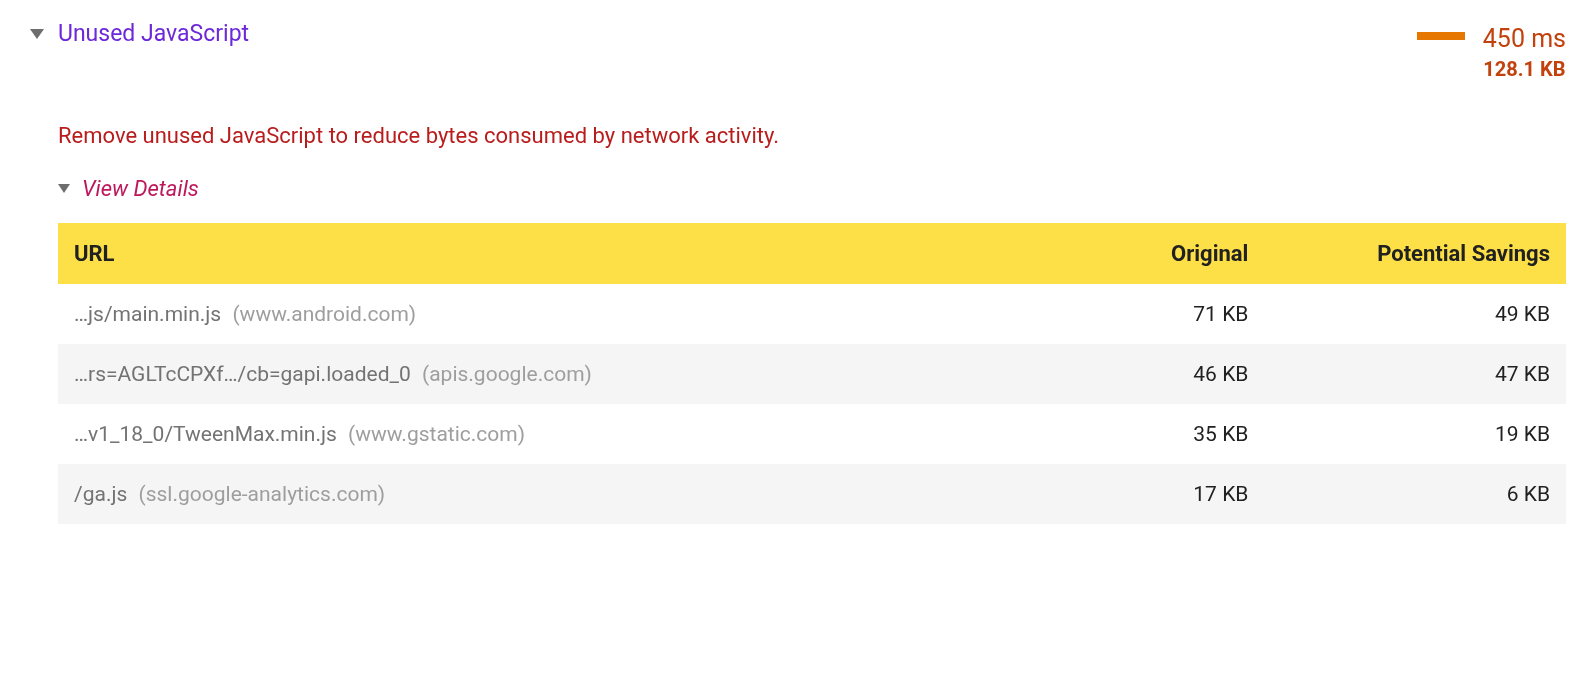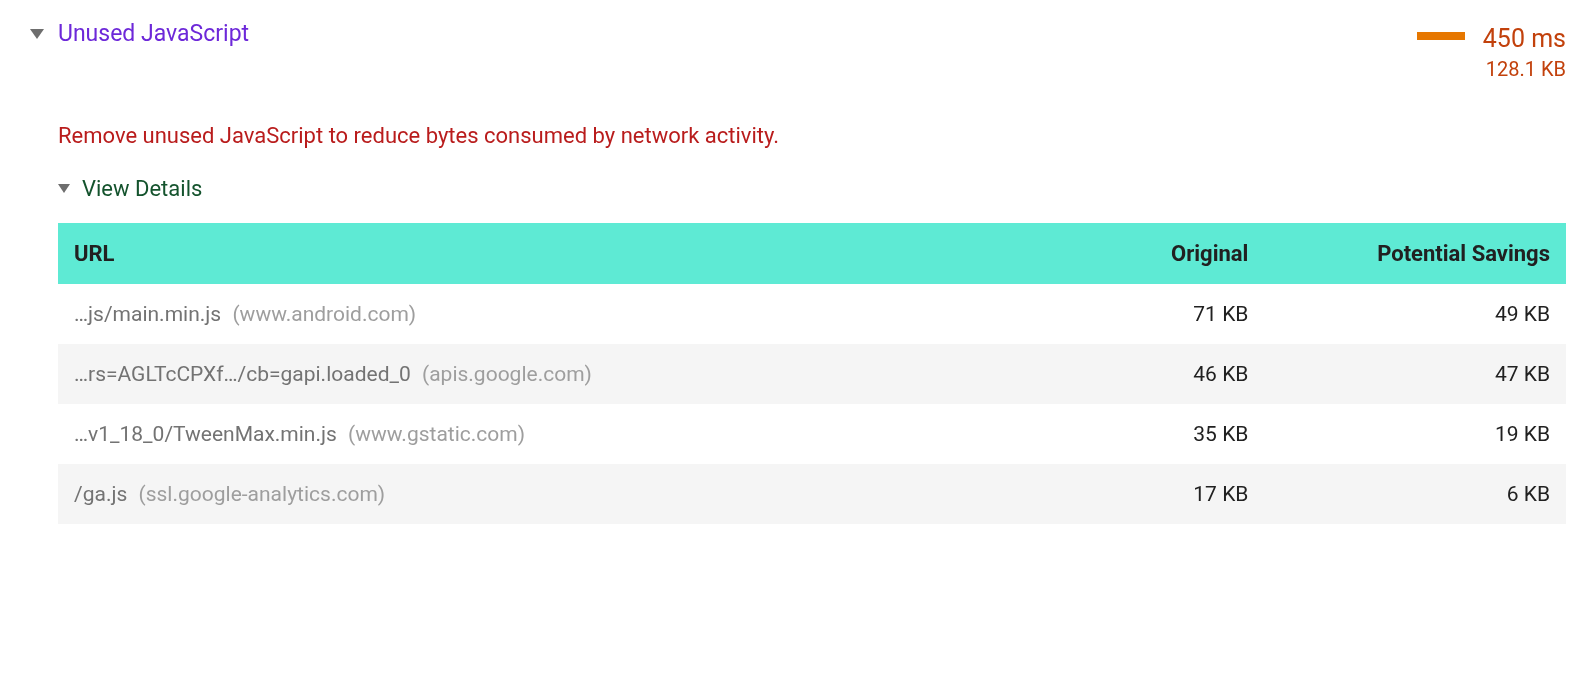--- a/index.html
+++ b/index.html
@@ -59,49 +59,51 @@
       text-align: right;
       color: #c2410c;
       line-height: 1.35;
     }
     .metric-time {
       font-size: 25px;
       font-weight: 400;
     }
     .metric-size {
       font-size: 20px;
-      font-weight: 400;
+      font-weight: 700;
+      text-align: center;
     }
     .audit-body {
       margin-left: 28px;
       margin-top: 40px;
     }
     .audit-description {
       font-size: 22px;
       color: #b91c1c;
       margin-bottom: 28px;
     }
     .details-toggle {
       display: flex;
       align-items: flex-start;
       gap: 12px;
       margin-bottom: 22px;
       cursor: pointer;
     }
     .details-label {
       font-size: 22px;
-      color: #14532d;
+      color: #be185d;
+      font-style: italic;
     }
     .details-table {
       width: 100%;
       border-collapse: collapse;
       font-size: 21px;
     }
     .details-table thead tr {
-      background: #5eead4;
+      background: #fde047;
     }
     .details-table th {
       text-align: left;
       font-weight: 700;
       color: #212121;
       padding: 18px 16px;
       font-size: 22px;
     }
     .details-table th.col-original,
     .details-table th.col-savings {

